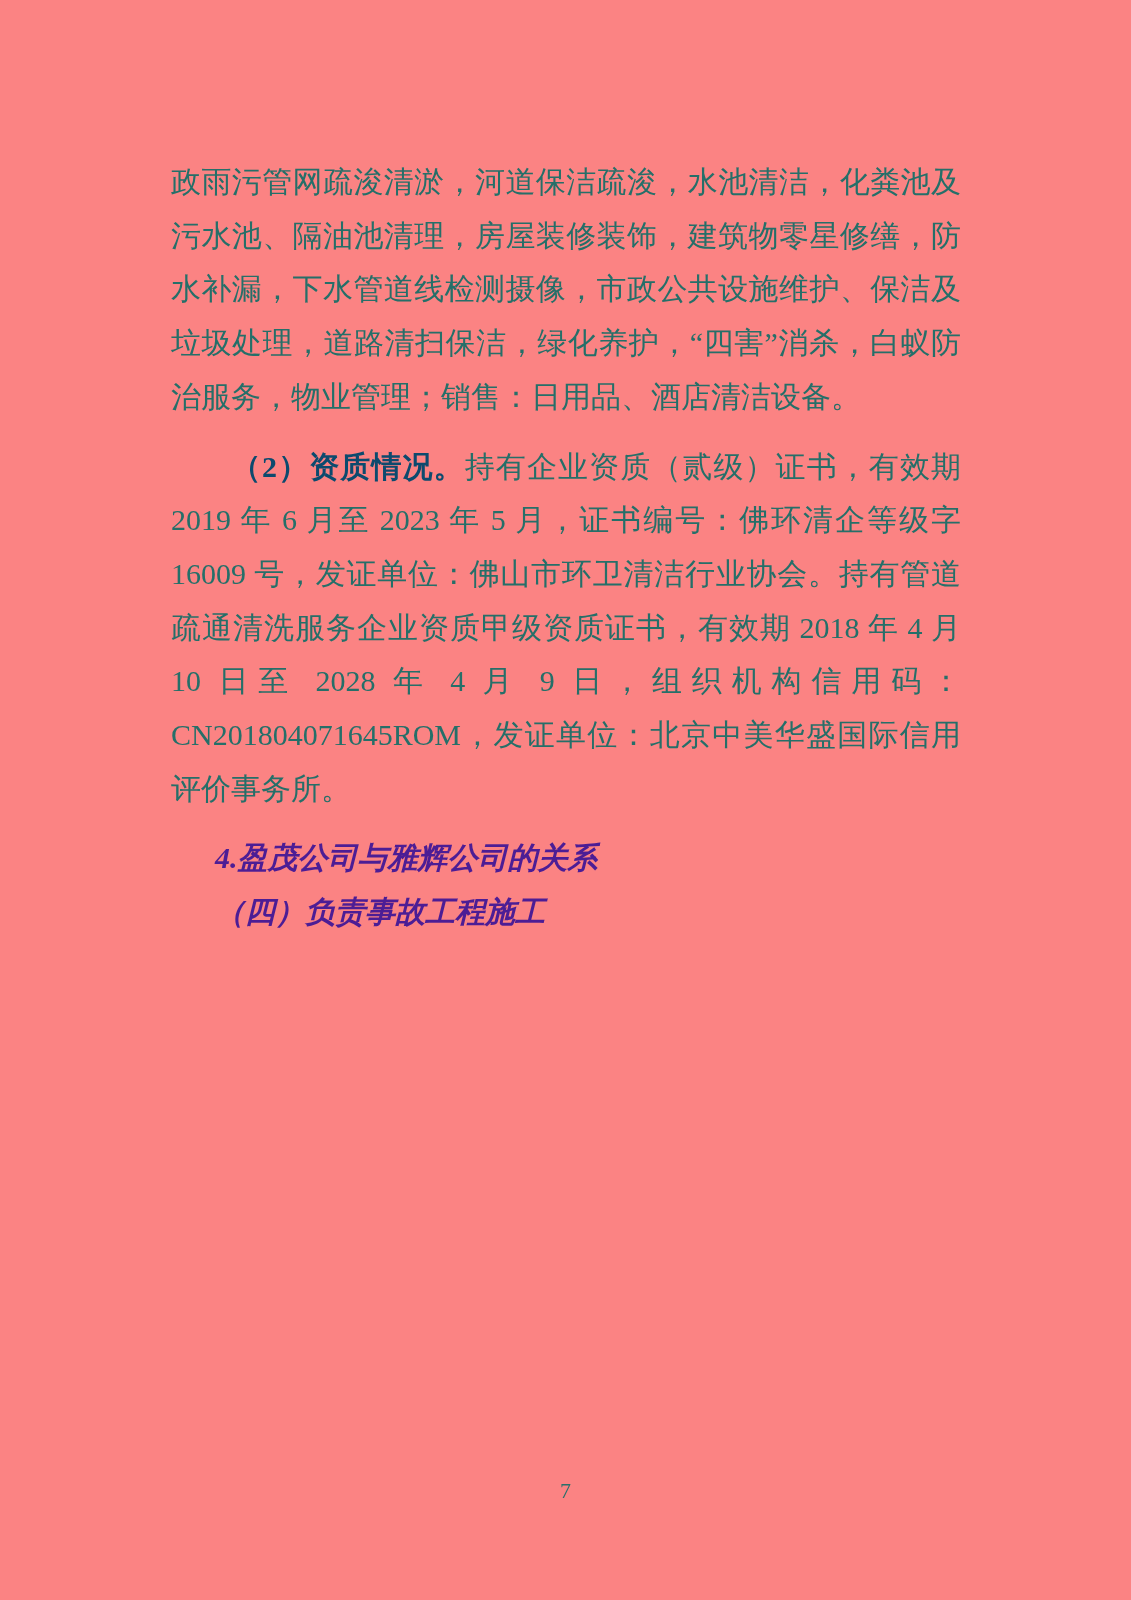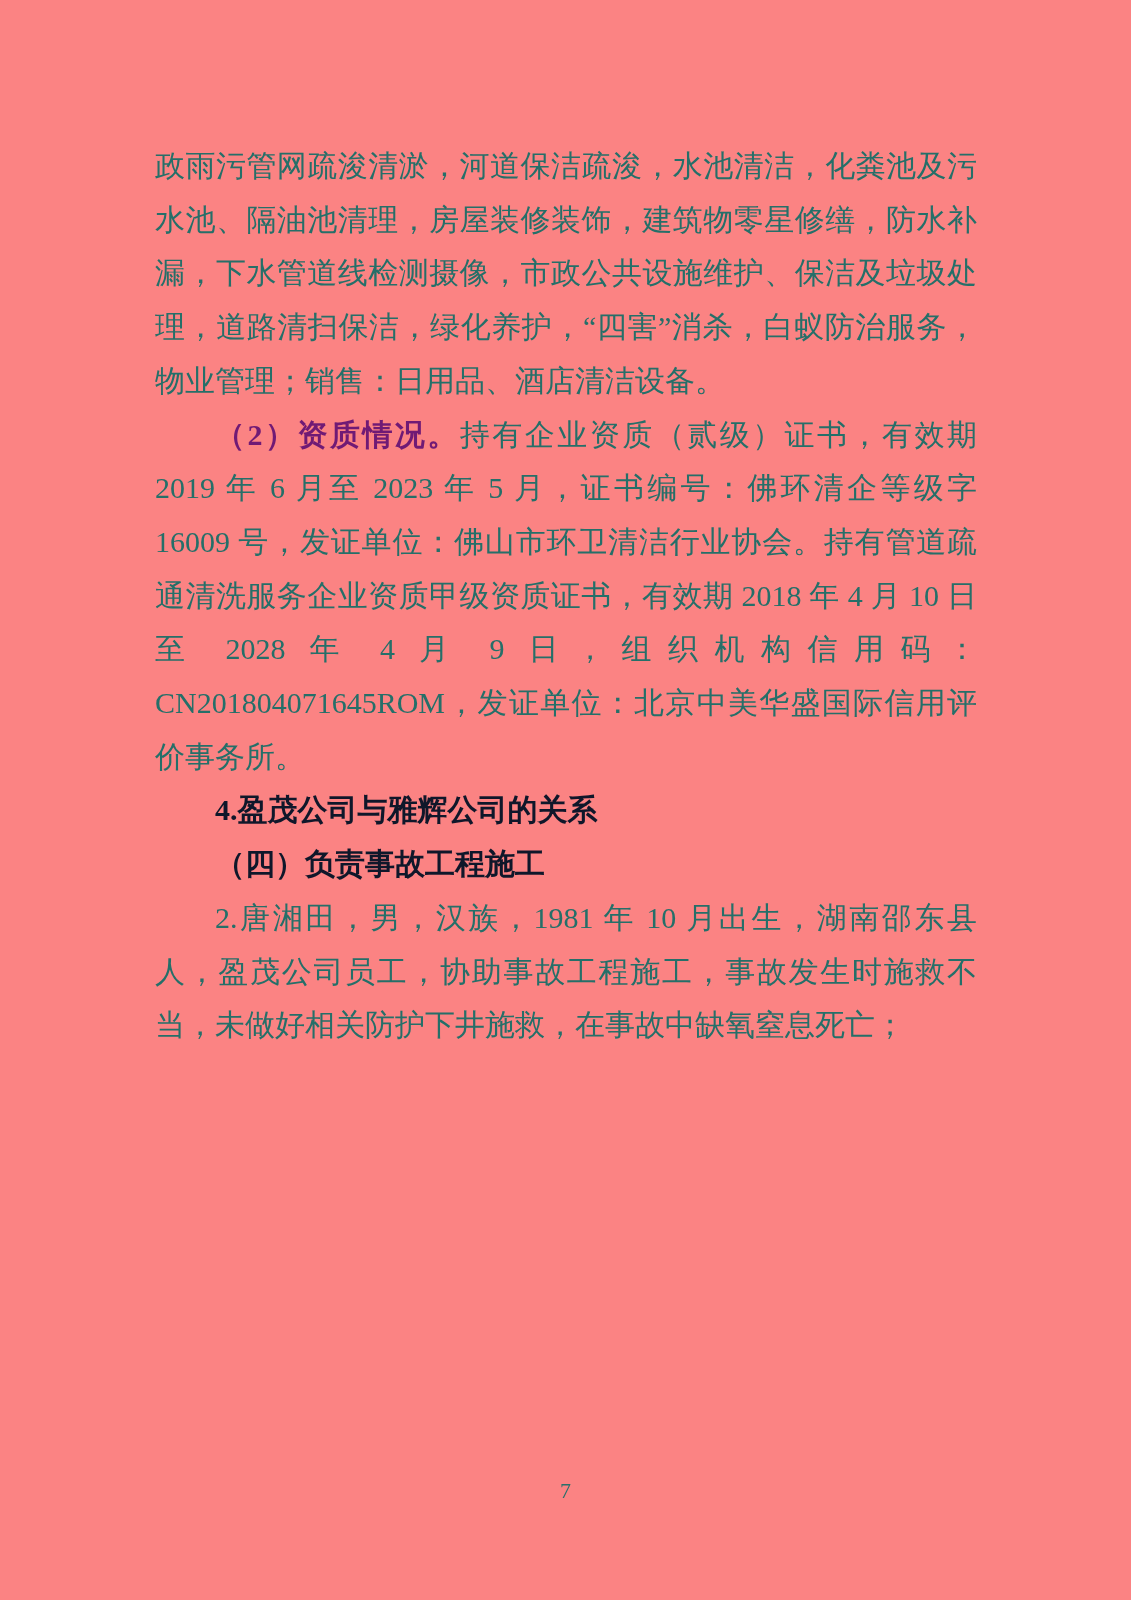--- a/index.html
+++ b/index.html
@@ -22,38 +22,39 @@
     top: 139px;
     width: 822px;
     color: #256F69;
     font-size: 30px;
     line-height: 53.7px;
     text-align: justify;
     text-justify: inter-character;
     text-align-last: left;
   }
   .para {
-    margin: 0;
+    margin: 16px;
     padding: 0;
   }
   .indent {
     text-indent: 2em;
   }
   .heading {
     margin: 0;
     padding: 0;
     font-weight: bold;
     font-size: 30px;
     line-height: 53.7px;
     text-indent: 2em;
-    color: #0f172a;
+    color: #4c1d95;
+    font-style: italic;
   }
   .lead-bold {
     font-weight: bold;
-    color: #701a75;
+    color: #0c4a6e;
   }
   .footer {
     position: absolute;
     left: 0;
     width: 100%;
     top: 1478px;
     text-align: center;
     color: #2A706B;
     font-size: 22px;
     line-height: 26px;
@@ -68,19 +69,18 @@
     <p class="para">政雨污管网疏浚清淤，河道保洁疏浚，水池清洁，化粪池及污水池、隔油池清理，房屋装修装饰，建筑物零星修缮，防水补漏，下水管道线检测摄像，市政公共设施维护、保洁及垃圾处理，道路清扫保洁，绿化养护，“四害”消杀，白蚁防治服务，物业管理；销售：日用品、酒店清洁设备。</p>
 
     <p class="para indent"><span class="lead-bold">（2）资质情况。</span><span>持有企业资质（贰级）证书，有效期 2019 年 6 月至 2023 年 5 月，证书编号：佛环清企等级字 16009 号，发证单位：佛山市环卫清洁行业协会。持有管道疏通清洗服务企业资质甲级资质证书，有效期 2018 年 4 月 10 日至 2028 年 4 月 9 日，组织机构信用码：CN201804071645ROM，发证单位：北京中美华盛国际信用评价事务所。</span></p>
 
     <h3 class="heading">4.盈茂公司与雅辉公司的关系</h3>
 
 
     <h3 class="heading">（四）负责事故工程施工</h3>
 
 
-    <p class="para indent">2.唐湘田，男，汉族，1981 年 10 月出生，湖南邵东县人，盈茂公司员工，协助事故工程施工，事故发生时施救不当，未做好相关防护下井施救，在事故中缺氧窒息死亡；</p>
 
 
   </div>
 
   <div class="footer">7</div>
 </div>
 
 </body></html>

